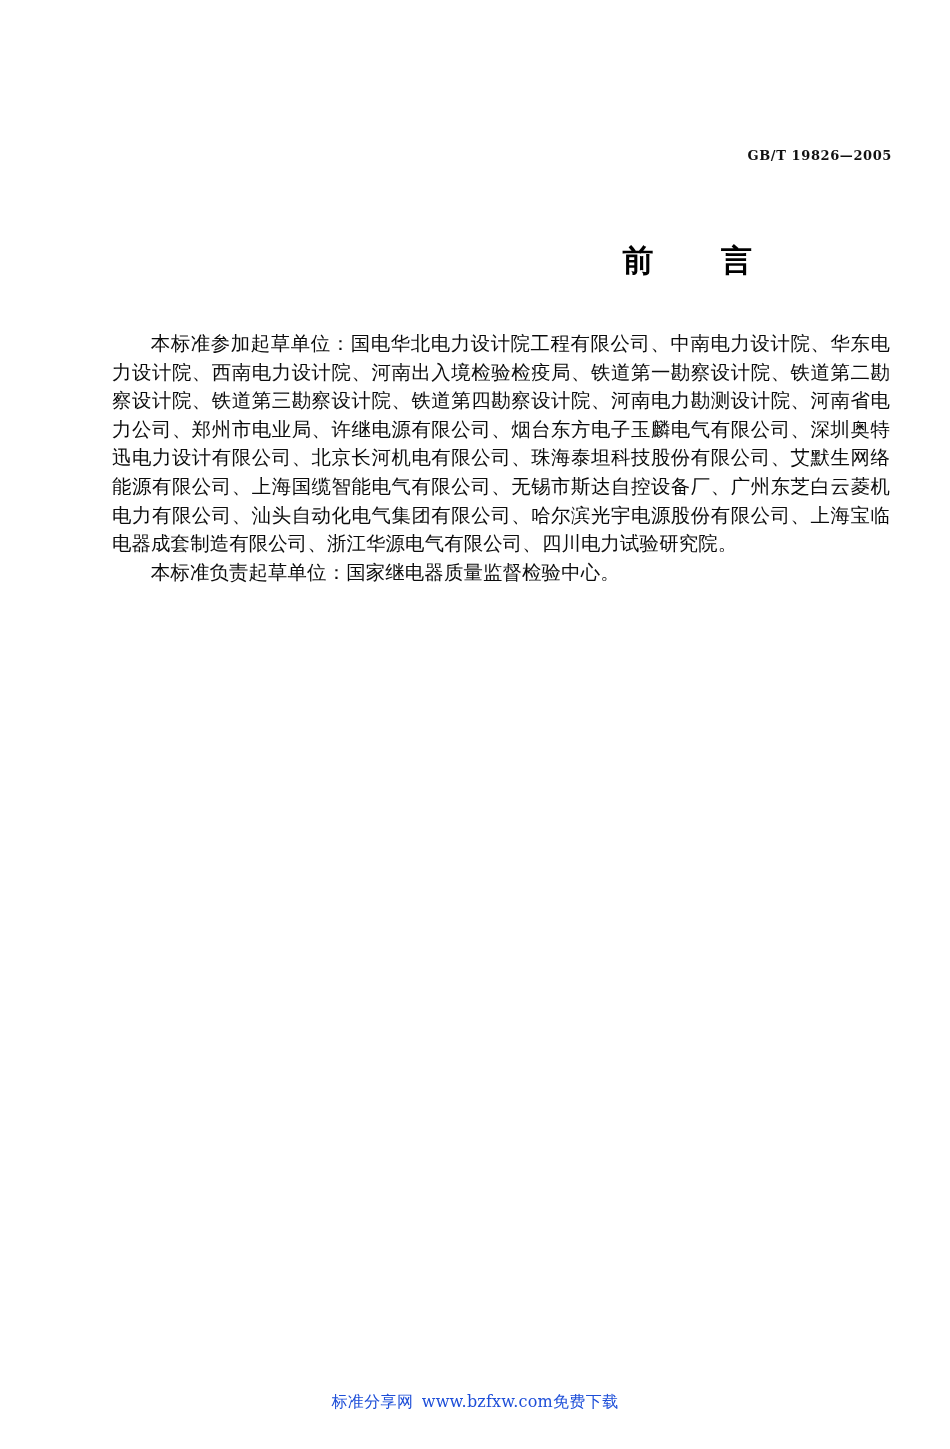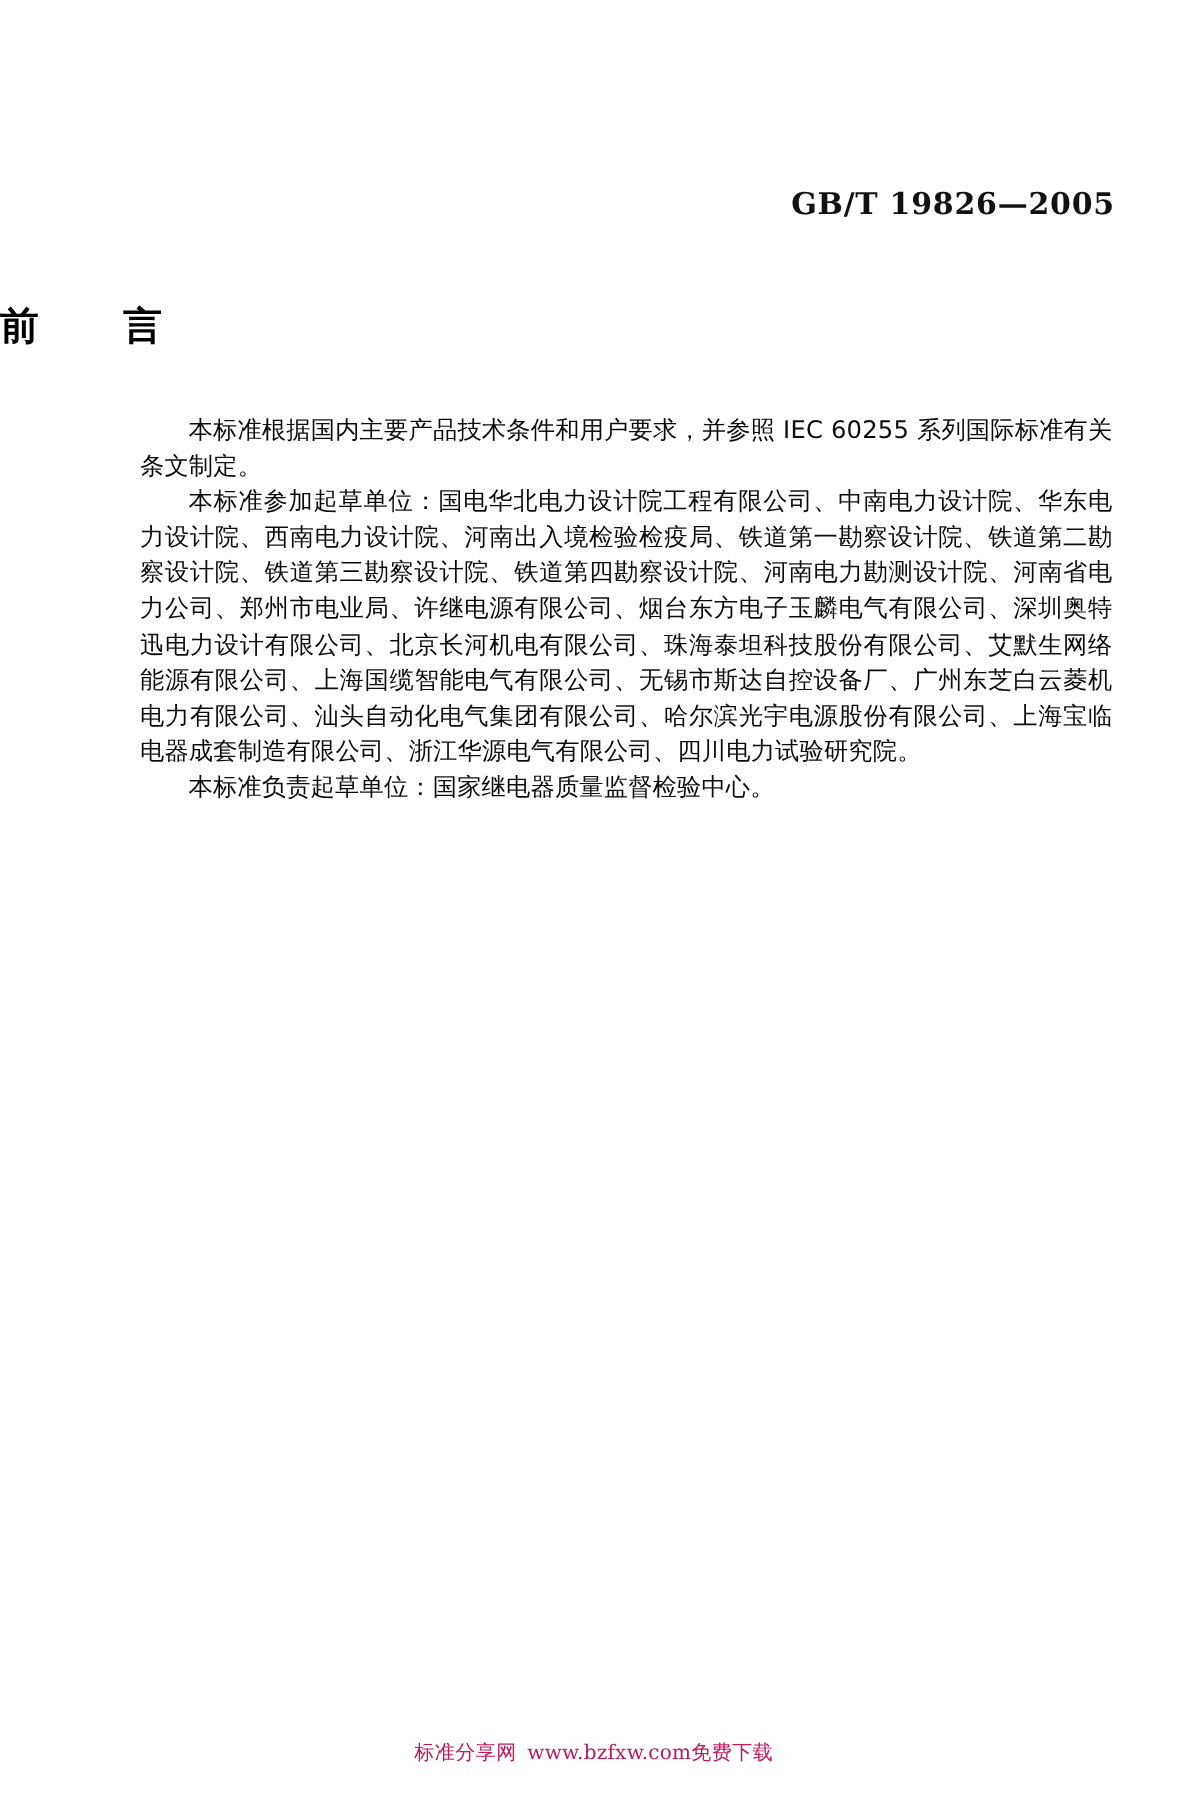--- a/index.html
+++ b/index.html
@@ -18,33 +18,33 @@
     color: #0a0a0a;
   }
 
   
   .page-header {
     position: absolute;
     top: 148px;
     right: 58px;
     font-family: "DejaVu Serif", serif;
     font-weight: bold;
-    font-size: 24px;
+    font-size: 13px;
     letter-spacing: 0.6px;
     white-space: nowrap;
     color: #111;
   }
 
   
   .doc-title {
     position: absolute;
     top: 240px;
     left: 0;
     width: 754px;
-    text-align: left;
+    text-align: right;
     font-size: 31px;
     font-weight: bold;
     letter-spacing: 2px;
     color: #000;
   }
   .doc-title .gap { display: inline-block; width: 40px; }
 
   
   .body-block {
     position: absolute;
@@ -66,21 +66,21 @@
   .para.indent { text-indent: 2em; }
 
   
   .footer-note {
     position: absolute;
     left: 0;
     top: 1392px;
     width: 950px;
     text-align: center;
     font-size: 16px;
-    color: #be185d;
+    color: #1d4ed8;
     letter-spacing: 0.4px;
   }
   .footer-note .url {
     font-family: "DejaVu Serif", serif;
     letter-spacing: 0.2px;
   }
 </style>
 </head>
 <body>
 
@@ -88,21 +88,20 @@
 
   <div class="page-header">GB/T 19826—2005</div>
 
   <div class="doc-title">
     <span>前</span>
     <span class="gap"></span>
     <span>言</span>
   </div>
 
   <div class="body-block">
-    <p class="para indent">本标准根据国内主要产品技术条件和用户要求，并参照 IEC 60255 系列国际标准有关条文制定。</p>
     <p class="para indent">本标准参加起草单位：国电华北电力设计院工程有限公司、中南电力设计院、华东电力设计院、西南电力设计院、河南出入境检验检疫局、铁道第一勘察设计院、铁道第二勘察设计院、铁道第三勘察设计院、铁道第四勘察设计院、河南电力勘测设计院、河南省电力公司、郑州市电业局、许继电源有限公司、烟台东方电子玉麟电气有限公司、深圳奥特迅电力设计有限公司、北京长河机电有限公司、珠海泰坦科技股份有限公司、艾默生网络能源有限公司、上海国缆智能电气有限公司、无锡市斯达自控设备厂、广州东芝白云菱机电力有限公司、汕头自动化电气集团有限公司、哈尔滨光宇电源股份有限公司、上海宝临电器成套制造有限公司、浙江华源电气有限公司、四川电力试验研究院。</p>
     <p class="para indent">本标准负责起草单位：国家继电器质量监督检验中心。</p>
   </div>
 
   <div class="footer-note">
     <span>标准分享网 </span><span class="url">www.bzfxw.com</span><span>免费下载</span>
   </div>
 
 </div>
 

